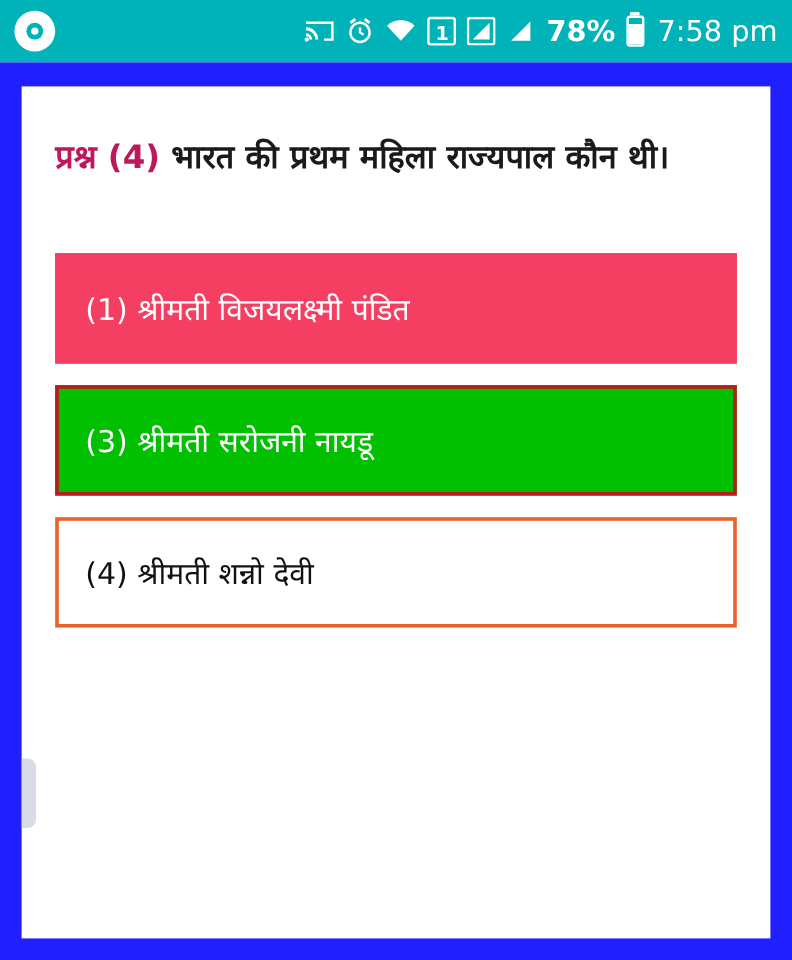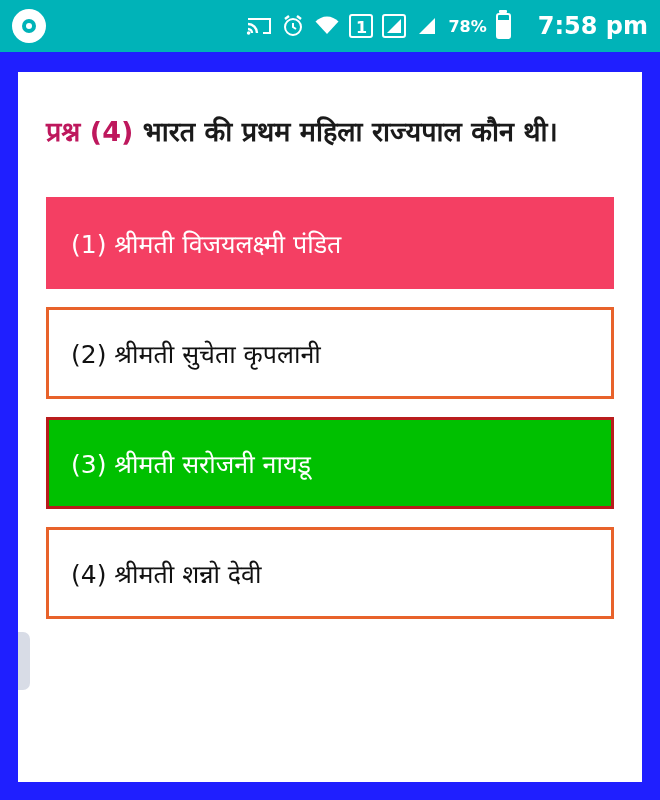--- a/index.html
+++ b/index.html
@@ -78,21 +78,21 @@
     border: 2px solid #ffffff;
     border-radius: 3px;
     font-size: 16px;
     font-weight: bold;
     line-height: 24px;
     text-align: center;
     color: #ffffff;
     box-sizing: border-box;
   }
   .battery-pct {
-    font-size: 16px;
+    font-size: 24px;
     font-weight: bold;
     letter-spacing: 0px;
   }
   .battery {
     width: 15px;
     height: 26px;
     border: 2px solid #ffffff;
     border-radius: 3px;
     position: relative;
     box-sizing: border-box;
@@ -104,22 +104,22 @@
     top: -5px;
     left: 50%;
     margin-left: -4px;
     width: 8px;
     height: 3px;
     background: #ffffff;
     border-radius: 1px;
   }
   .clock {
     font-size: 24px;
-    font-weight: bold;
-    margin-left: 18px;
+    font-weight: normal;
+    margin-left: 2px;
   }
 
   
   .app-frame {
     position: absolute;
     top: 52px;
     left: 0;
     width: 660px;
     height: 748px;
     background: #1f1fff;
@@ -156,21 +156,21 @@
     font-weight: bold;
     color: #1a1a1a;
     letter-spacing: 0px;
   }
   .q-label {
     color: #be185d;
   }
 
   
   .options {
-    margin-top: 46px;
+    margin-top: 60px;
   }
   .option {
     box-sizing: border-box;
     height: 92px;
     display: flex;
     align-items: center;
     padding: 0 22px;
     margin-bottom: 18px;
     font-size: 25px;
     font-weight: normal;
@@ -249,19 +249,18 @@
 
     <div class="edge-tab"></div>
 
     <div class="question">
       <span class="q-label">प्रश्न (4)</span>
       <span>भारत की प्रथम महिला राज्यपाल कौन थी।</span>
     </div>
 
     <div class="options">
       <div class="option wrong">(1) श्रीमती विजयलक्ष्मी पंडित</div>
-      <div class="option neutral">(2) श्रीमती सुचेता कृपलानी</div>
       <div class="option correct">(3) श्रीमती सरोजनी नायडू</div>
       <div class="option neutral">(4) श्रीमती शन्नो देवी</div>
     </div>
 
   </div>
 </div>
 
 </body></html>

